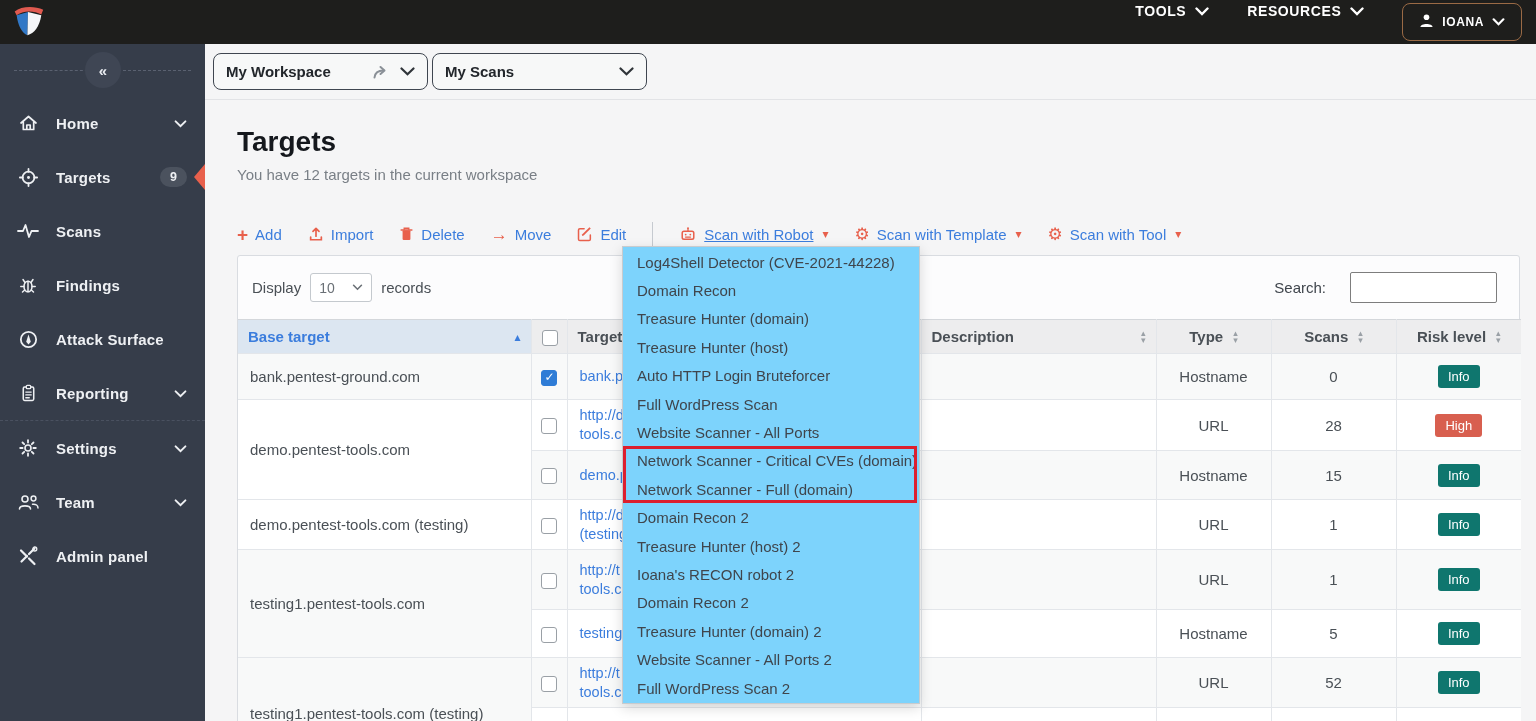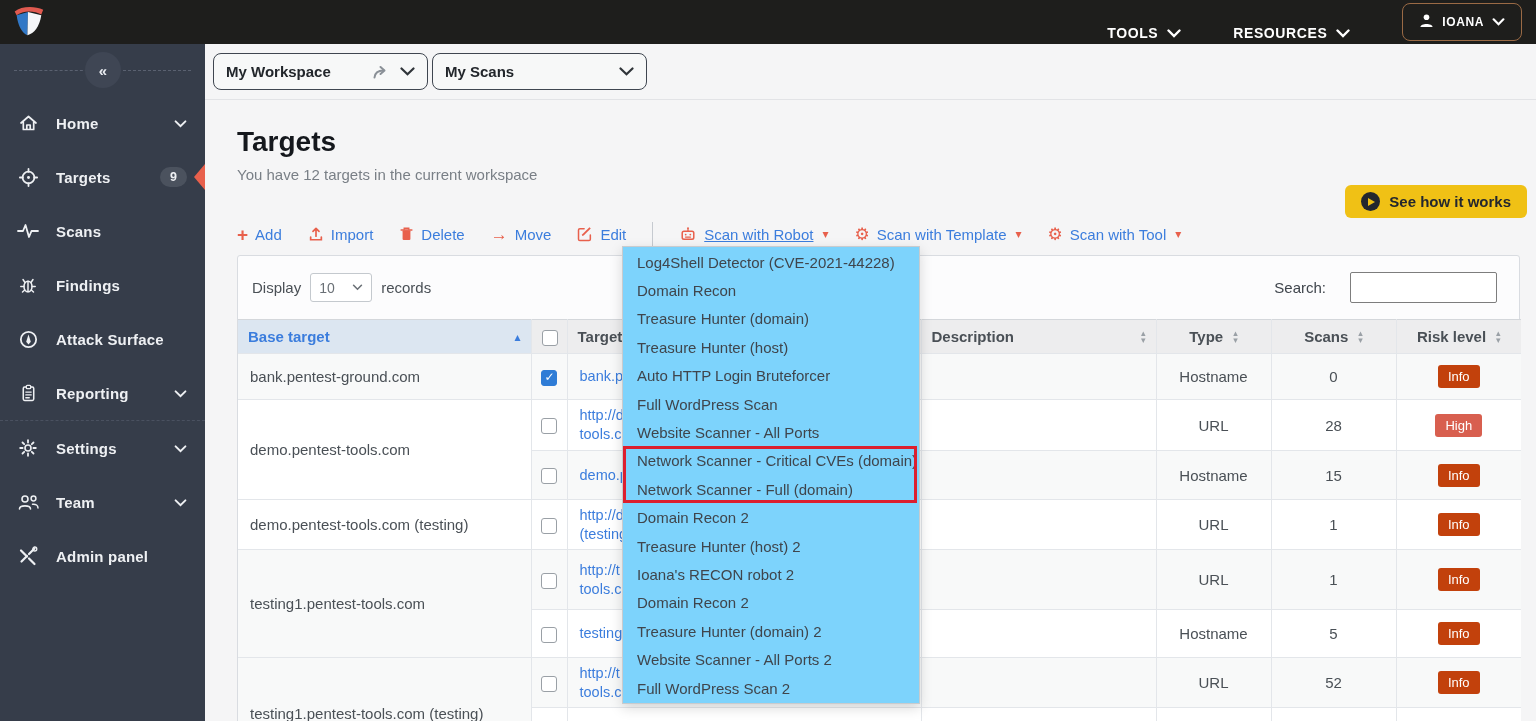--- a/index.html
+++ b/index.html
@@ -2,21 +2,21 @@
 <html><head>
 <meta charset="utf-8">
 <style>
   * { margin:0; padding:0; box-sizing:border-box; }
   html,body { width:1536px; height:721px; overflow:hidden; font-family:"Liberation Sans","DejaVu Sans",sans-serif; background:#f5f5f6; }
   body { position:relative; }
 
   
   .topbar { position:absolute; top:0; left:0; width:1536px; height:44px; background:#1e1e1c; display:flex; align-items:center; z-index:30; }
   .logo { width:44px; height:44px; display:flex; align-items:center; justify-content:center; margin-left:6px; }
-  .topnav { margin-left:auto; display:flex; align-items:flex-end; gap:52px; padding-right:14px; }
+  .topnav { margin-left:auto; display:flex; align-items:flex-start; gap:38px; padding-right:14px; }
   .topnav-item { display:flex; align-items:center; gap:9px; color:#fff; font-size:14px; font-weight:700; letter-spacing:.6px; cursor:pointer; }
   .user-btn { display:flex; align-items:center; gap:8px; color:#fff; font-size:12px; font-weight:700; letter-spacing:.6px; border:1px solid #9a6a45; border-radius:8px; padding:9px 16px; cursor:pointer; }
   .chev-w svg { display:block; }
 
   
   .sidebar { position:absolute; top:44px; left:0; width:205px; height:677px; background:#363d4a; z-index:20; }
   .collapse-row { height:52px; display:flex; align-items:center; padding:0 14px; }
   .collapse-row .line { flex:1; border-top:1px dashed #5a6170; }
   .collapse-btn { width:36px; height:36px; border-radius:50%; background:#3f4654; color:#e9ecf1; display:flex; align-items:center; justify-content:center; font-size:15px; font-weight:700; margin:0 -8px; z-index:2; cursor:pointer; letter-spacing:-1px; }
   .side-item { position:relative; height:54px; display:flex; align-items:center; padding:0 18px 0 16px; color:#eef0f3; cursor:pointer; }
@@ -80,21 +80,21 @@
   tr.odd td.cell { background:#f8f9f9; }
   tr.even td.cell { background:#ffffff; }
   td.base-gray { background:#f8f9f9; }
   td.cb-cell { padding:0; text-align:center; }
   .cbx { display:inline-block; width:16px; height:16px; border:1.5px solid #9aa0a6; border-radius:3px; background:#fff; vertical-align:middle; cursor:pointer; position:relative; }
   .cbx.checked { background:#2e7cd6; border-color:#2e7cd6; }
   .cbx.checked::after { content:"\2713"; position:absolute; left:2.5px; top:-0.5px; color:#fff; font-size:12px; font-weight:700; }
   .tlink { color:#3b7ddd; cursor:pointer; font-size:14.5px; line-height:19px; display:block; }
   .tlink span { display:block; }
   .badge { display:inline-block; padding:4px 10px; border-radius:3px; color:#fff; font-size:13px; font-weight:400; }
-  .badge.info { background:#c2410c; }
+  .badge.info { background:#0f766e; }
   .badge.high { background:#d85f4f; }
   tr.r1{height:46px} tr.r2{height:51px} tr.r3{height:49px} tr.r4{height:50px}
   tr.r5{height:60px} tr.r6{height:48px} tr.r7{height:50px} tr.r8{height:62px}
 
   
   .robot-menu { position:absolute; left:622px; top:246px; width:298px; background:#7dd3fc; border:1px solid #c8cbce; box-shadow:0 4px 12px rgba(0,0,0,.15); z-index:40; padding:1px 0; }
   .mi { height:28.4px; display:flex; align-items:center; padding:0 14px; font-size:15px; color:#3f454c; cursor:pointer; white-space:nowrap; }
   .menu-highlight { position:absolute; left:0; top:199px; width:294px; height:57px; border:3px solid #dc1f2e; pointer-events:none; }
 </style>
 </head>
@@ -307,26 +307,20 @@
         <svg width="15" height="9" viewBox="0 0 15 9">
             <polyline points="1.5,1.5 7.5,7.2 13.5,1.5" fill="none" stroke="#2f3439" stroke-width="2.2" stroke-linecap="round"></polyline>
           </svg>
       </span>
     </div>
   </div>
 
   <div class="page-head">
     <div class="page-title">Targets</div>
     <div class="page-sub">You have 12 targets in the current workspace</div>
-    <button class="cta-btn">
-      <span class="play-circle">
-          <span class="tri"></span>
-        </span>
-      <span>See how it works</span>
-    </button>
   </div>
 
   <div class="toolbar">
     <span class="tool-link">
       <span class="ticon plus-glyph">+</span>
       <span>Add</span>
     </span>
     <span class="tool-link">
       <span class="ticon">
         <svg width="16" height="16" viewBox="0 0 18 18">

